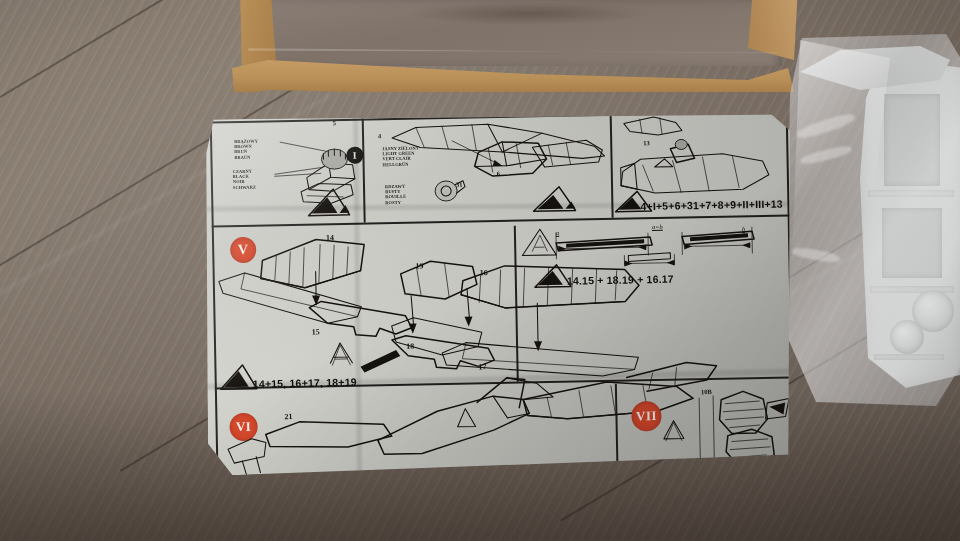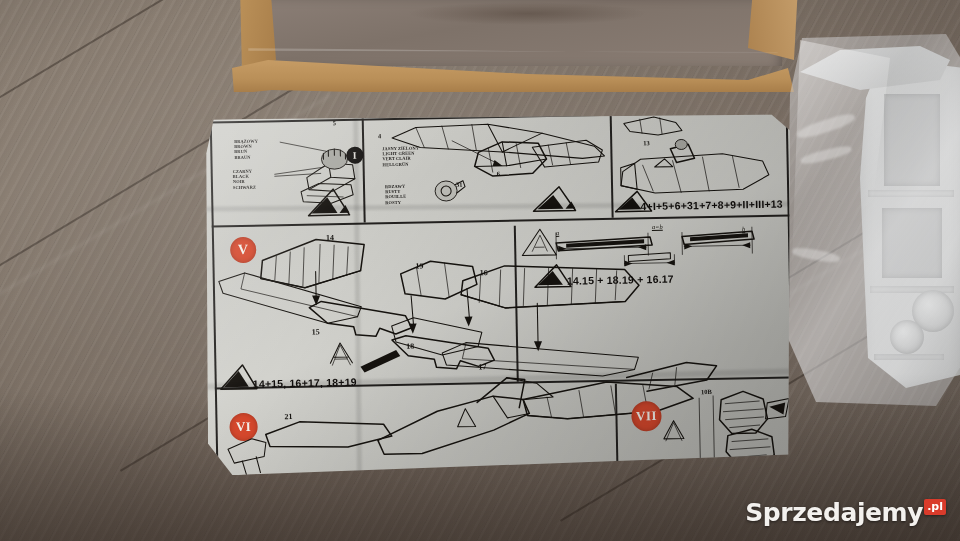--- a/index.html
+++ b/index.html
@@ -382,18 +382,14 @@
       <path class="ln" d="M456 334 L466 316 L476 334 Z" fill="none"></path>
       <path class="ln t" d="M458 336 L466 318 L474 336"></path>
     </svg>
 
     <div class="crease" style="left:0;top:96px;width:588px;height:5px;transform:rotate(.6deg);"></div>
     <div class="crease" style="left:0;top:268px;width:588px;height:6px;transform:rotate(-.4deg);"></div>
     <div class="crease" style="left:150px;top:0;width:5px;height:362px;transform:rotate(.5deg);"></div>
     <div class="sheet-shade"></div>
   </div>
 
-  <div class="wm">
-    <span class="wm-text">Sprzedajemy</span>
-    <span class="wm-pl">.pl</span>
-  </div>
 
 </div>
 
 </body></html>

